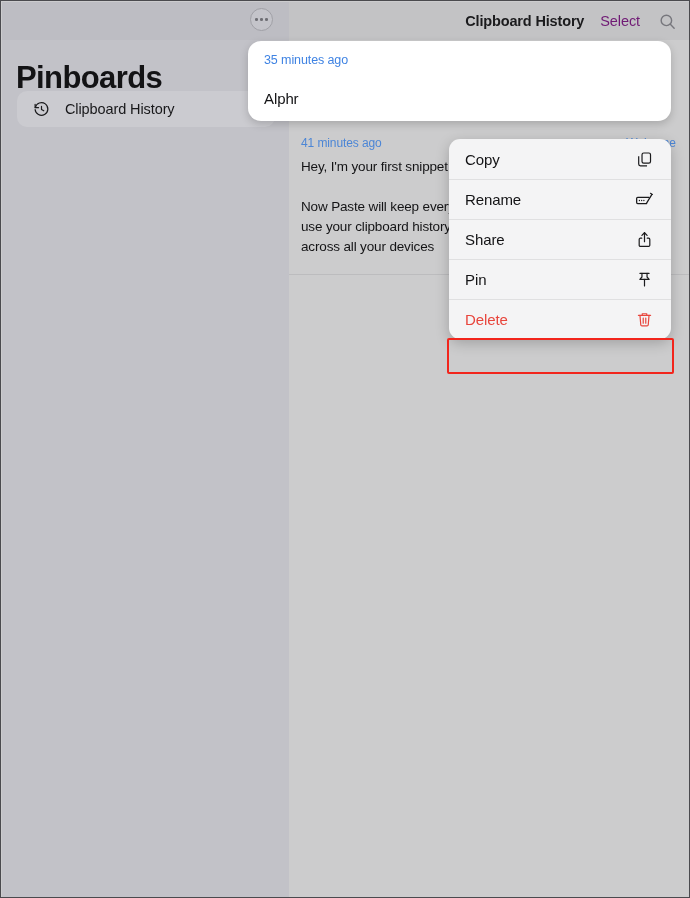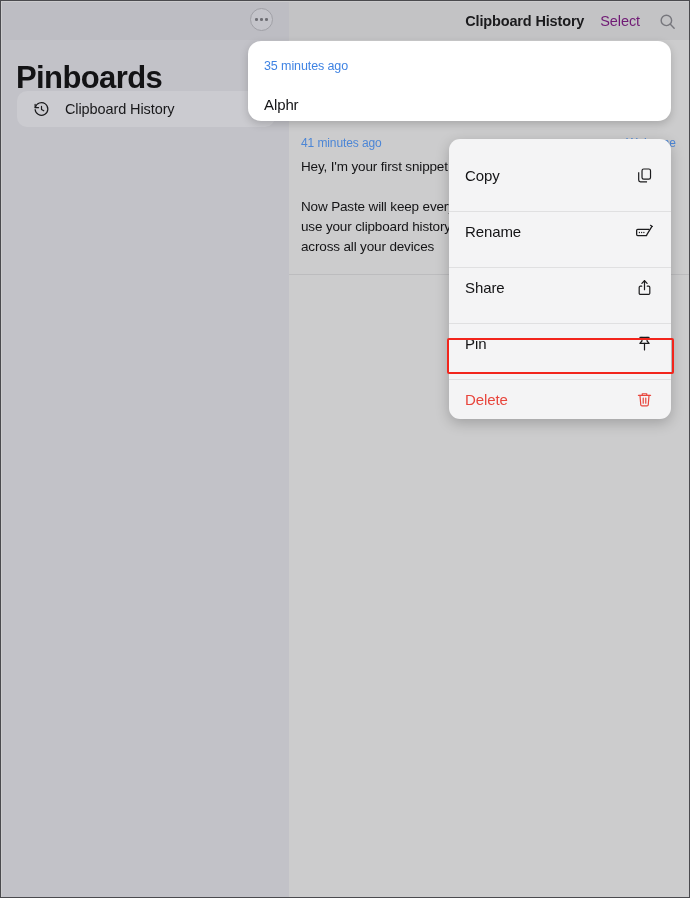--- a/index.html
+++ b/index.html
@@ -191,21 +191,21 @@
   }
 
   
   .card-popover {
     position: absolute;
     left: 247px; top: 40px;
     width: 423px; height: 80px;
     background: #ffffff;
     border-radius: 13px;
     box-shadow: 0 3px 9px rgba(0,0,0,0.18);
-    padding: 18px 16px;
+    padding: 12px 16px;
   }
   .card-popover .time {
     font-size: 12.5px;
     color: #3f83e3;
     letter-spacing: -0.1px;
   }
   .card-popover .value {
     margin-top: 23px;
     font-size: 15px;
     color: #131315;
@@ -224,21 +224,20 @@
   }
 
   .menu-item {
     position: relative;
     display: flex;
     align-items: center;
     justify-content: space-between;
     height: 40px;
     padding: 0 16px;
     cursor: pointer;
-    margin-top: 16px;
   }
   .menu-item + .menu-item::before {
     content: "";
     position: absolute;
     left: 0; right: 0; top: 0;
     height: 1px;
     background: #e0e0e1;
   }
   .menu-item .mi-label {
     font-size: 15px;

